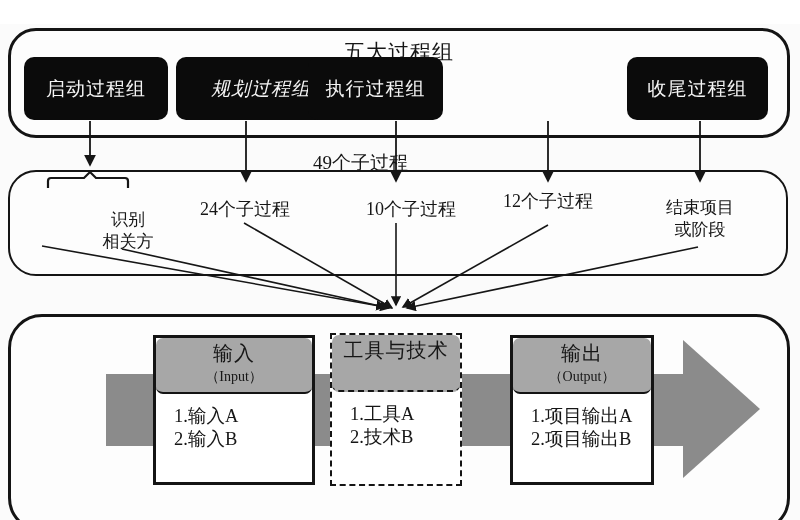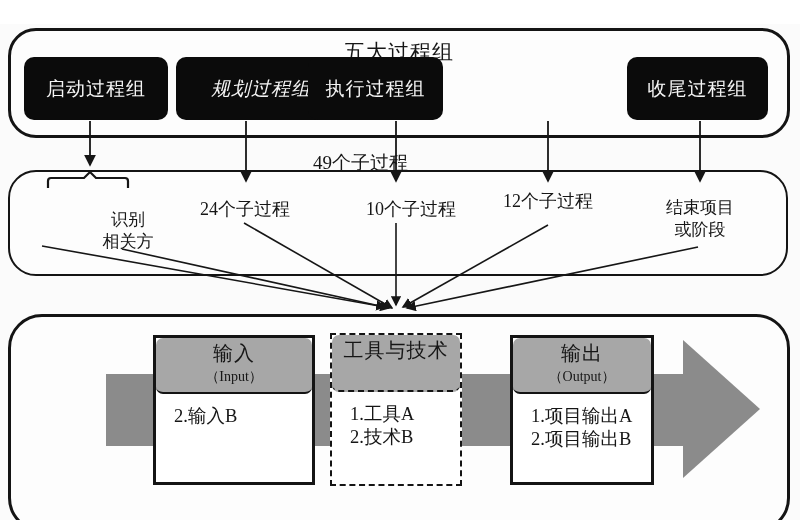--- a/index.html
+++ b/index.html
@@ -70,20 +70,21 @@
   <div class="panel panel-bot"></div>
   <div class="flow-arrow-body"></div>
   <div class="flow-arrow-head"></div>
 
   <div class="itto-box box-input">
     <div class="itto-head">
       <span class="cn">输入</span>
       <span class="en">（Input）</span>
     </div>
     <div class="itto-items">
+      <span class="item">1.输入A</span>
       <span class="item">2.输入B</span>
     </div>
   </div>
 
   <div class="itto-box box-tools">
     <div class="itto-head">
       <span class="cn">工具与技术</span>
     </div>
     <div class="itto-items">
       <span class="item">1.工具A</span>

